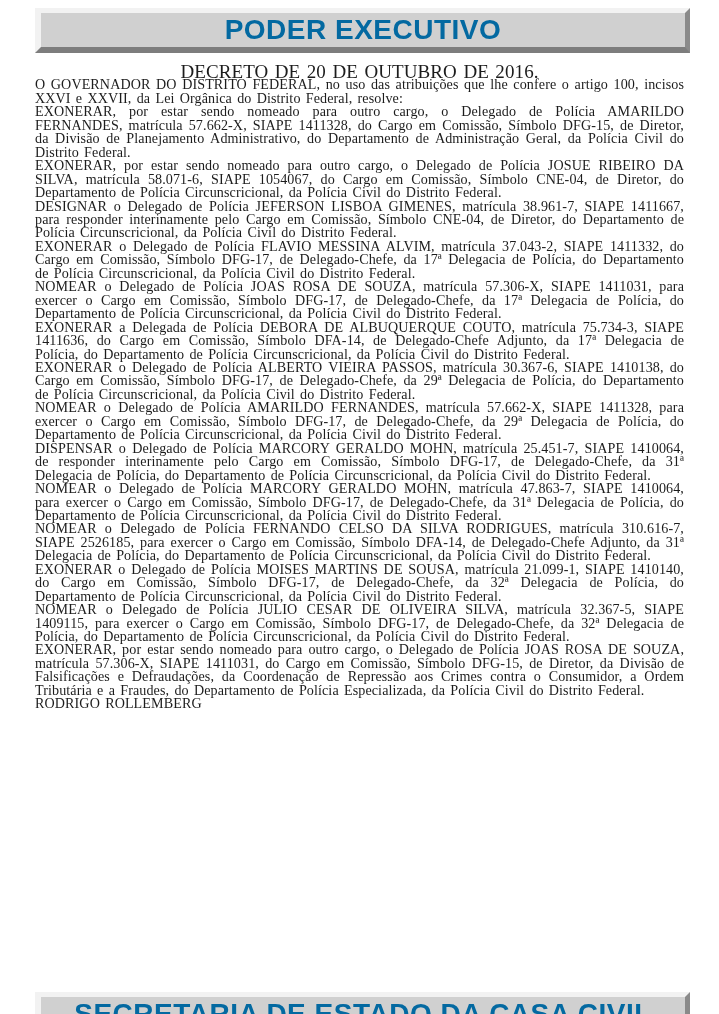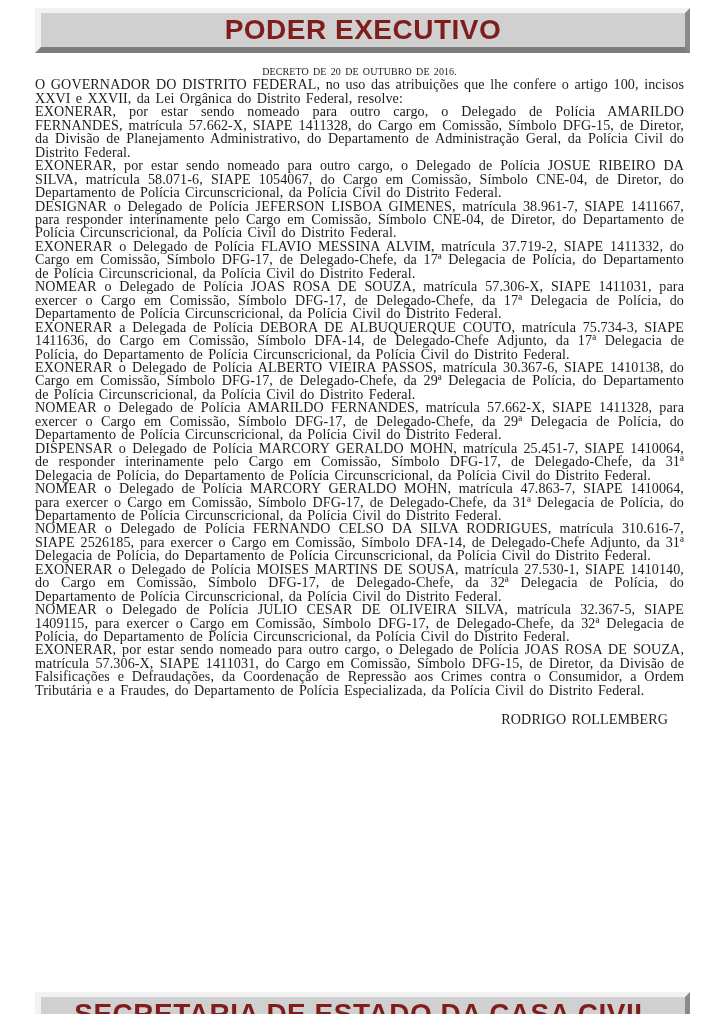--- a/index.html
+++ b/index.html
@@ -20,21 +20,21 @@
     background: #d0d0d0;
     border-top: 5px solid #f2f2f2;
     border-left: 6px solid #f2f2f2;
     border-bottom: 6px solid #7d7d7d;
     border-right: 5px solid #8a8a8a;
     text-align: center;
     font-family: "Liberation Sans", "DejaVu Sans", sans-serif;
     font-weight: bold;
     font-size: 28px;
     letter-spacing: 0.5px;
-    color: #7f1d1d;
+    color: #0369a1;
     line-height: 34px;
   }
   .banner-header {
     margin: 8px 29px 0 35px;
     height: 45px;
   }
   .banner-footer {
     position: absolute;
     top: 992px;
     left: 35px;
@@ -46,55 +46,55 @@
     font-size: 14.1px;
     line-height: 13.45px;
     word-spacing: 1.6px;
     letter-spacing: 0.1px;
     text-align: justify;
   }
   .doc-title {
     margin: 0;
     text-align: center;
     font-weight: normal;
-    font-size: 10px;
+    font-size: 19px;
   }
   .clause {
     margin: 0;
     text-align: justify;
   }
   .signature {
-    margin: 16px;
-    text-align: right;
+    margin: 0;
+    text-align: left;
     font-family: Liberation Serif, serif;
   }
 </style>
 </head>
 <body>
 
 <div class="banner banner-header">
   <span>PODER EXECUTIVO</span>
 </div>
 
 <div class="doc-body">
   <p class="doc-title">DECRETO DE 20 DE OUTUBRO DE 2016.</p>
   <div>
       <p class="clause">O GOVERNADOR DO DISTRITO FEDERAL, no uso das atribuições que lhe confere o artigo 100, incisos XXVI e XXVII, da Lei Orgânica do Distrito Federal, resolve:</p>
       <p class="clause">EXONERAR, por estar sendo nomeado para outro cargo, o Delegado de Polícia AMARILDO FERNANDES, matrícula 57.662-X, SIAPE 1411328, do Cargo em Comissão, Símbolo DFG-15, de Diretor, da Divisão de Planejamento Administrativo, do Departamento de Administração Geral, da Polícia Civil do Distrito Federal.</p>
       <p class="clause">EXONERAR, por estar sendo nomeado para outro cargo, o Delegado de Polícia JOSUE RIBEIRO DA SILVA, matrícula 58.071-6, SIAPE 1054067, do Cargo em Comissão, Símbolo CNE-04, de Diretor, do Departamento de Polícia Circunscricional, da Polícia Civil do Distrito Federal.</p>
       <p class="clause">DESIGNAR o Delegado de Polícia JEFERSON LISBOA GIMENES, matrícula 38.961-7, SIAPE 1411667, para responder interinamente pelo Cargo em Comissão, Símbolo CNE-04, de Diretor, do Departamento de Polícia Circunscricional, da Polícia Civil do Distrito Federal.</p>
-      <p class="clause">EXONERAR o Delegado de Polícia FLAVIO MESSINA ALVIM, matrícula 37.719-2, SIAPE 1411332, do Cargo em Comissão, Símbolo DFG-17, de Delegado-Chefe, da 17ª Delegacia de Polícia, do Departamento de Polícia Circunscricional, da Polícia Civil do Distrito Federal.</p>
+      <p class="clause">EXONERAR o Delegado de Polícia FLAVIO MESSINA ALVIM, matrícula 37.043-2, SIAPE 1411332, do Cargo em Comissão, Símbolo DFG-17, de Delegado-Chefe, da 17ª Delegacia de Polícia, do Departamento de Polícia Circunscricional, da Polícia Civil do Distrito Federal.</p>
       <p class="clause">NOMEAR o Delegado de Polícia JOAS ROSA DE SOUZA, matrícula 57.306-X, SIAPE 1411031, para exercer o Cargo em Comissão, Símbolo DFG-17, de Delegado-Chefe, da 17ª Delegacia de Polícia, do Departamento de Polícia Circunscricional, da Polícia Civil do Distrito Federal.</p>
       <p class="clause">EXONERAR a Delegada de Polícia DEBORA DE ALBUQUERQUE COUTO, matrícula 75.734-3, SIAPE 1411636, do Cargo em Comissão, Símbolo DFA-14, de Delegado-Chefe Adjunto, da 17ª Delegacia de Polícia, do Departamento de Polícia Circunscricional, da Polícia Civil do Distrito Federal.</p>
       <p class="clause">EXONERAR o Delegado de Polícia ALBERTO VIEIRA PASSOS, matrícula 30.367-6, SIAPE 1410138, do Cargo em Comissão, Símbolo DFG-17, de Delegado-Chefe, da 29ª Delegacia de Polícia, do Departamento de Polícia Circunscricional, da Polícia Civil do Distrito Federal.</p>
       <p class="clause">NOMEAR o Delegado de Polícia AMARILDO FERNANDES, matrícula 57.662-X, SIAPE 1411328, para exercer o Cargo em Comissão, Símbolo DFG-17, de Delegado-Chefe, da 29ª Delegacia de Polícia, do Departamento de Polícia Circunscricional, da Polícia Civil do Distrito Federal.</p>
       <p class="clause">DISPENSAR o Delegado de Polícia MARCORY GERALDO MOHN, matrícula 25.451-7, SIAPE 1410064, de responder interinamente pelo Cargo em Comissão, Símbolo DFG-17, de Delegado-Chefe, da 31ª Delegacia de Polícia, do Departamento de Polícia Circunscricional, da Polícia Civil do Distrito Federal.</p>
       <p class="clause">NOMEAR o Delegado de Polícia MARCORY GERALDO MOHN, matrícula 47.863-7, SIAPE 1410064, para exercer o Cargo em Comissão, Símbolo DFG-17, de Delegado-Chefe, da 31ª Delegacia de Polícia, do Departamento de Polícia Circunscricional, da Polícia Civil do Distrito Federal.</p>
       <p class="clause">NOMEAR o Delegado de Polícia FERNANDO CELSO DA SILVA RODRIGUES, matrícula 310.616-7, SIAPE 2526185, para exercer o Cargo em Comissão, Símbolo DFA-14, de Delegado-Chefe Adjunto, da 31ª Delegacia de Polícia, do Departamento de Polícia Circunscricional, da Polícia Civil do Distrito Federal.</p>
-      <p class="clause">EXONERAR o Delegado de Polícia MOISES MARTINS DE SOUSA, matrícula 27.530-1, SIAPE 1410140, do Cargo em Comissão, Símbolo DFG-17, de Delegado-Chefe, da 32ª Delegacia de Polícia, do Departamento de Polícia Circunscricional, da Polícia Civil do Distrito Federal.</p>
+      <p class="clause">EXONERAR o Delegado de Polícia MOISES MARTINS DE SOUSA, matrícula 21.099-1, SIAPE 1410140, do Cargo em Comissão, Símbolo DFG-17, de Delegado-Chefe, da 32ª Delegacia de Polícia, do Departamento de Polícia Circunscricional, da Polícia Civil do Distrito Federal.</p>
       <p class="clause">NOMEAR o Delegado de Polícia JULIO CESAR DE OLIVEIRA SILVA, matrícula 32.367-5, SIAPE 1409115, para exercer o Cargo em Comissão, Símbolo DFG-17, de Delegado-Chefe, da 32ª Delegacia de Polícia, do Departamento de Polícia Circunscricional, da Polícia Civil do Distrito Federal.</p>
       <p class="clause">EXONERAR, por estar sendo nomeado para outro cargo, o Delegado de Polícia JOAS ROSA DE SOUZA, matrícula 57.306-X, SIAPE 1411031, do Cargo em Comissão, Símbolo DFG-15, de Diretor, da Divisão de Falsificações e Defraudações, da Coordenação de Repressão aos Crimes contra o Consumidor, a Ordem Tributária e a Fraudes, do Departamento de Polícia Especializada, da Polícia Civil do Distrito Federal.</p>
     </div>
   <p class="signature">RODRIGO ROLLEMBERG</p>
 </div>
 
 <div class="banner banner-footer">
   <span>SECRETARIA DE ESTADO DA CASA CIVIL</span>
 </div>
 

